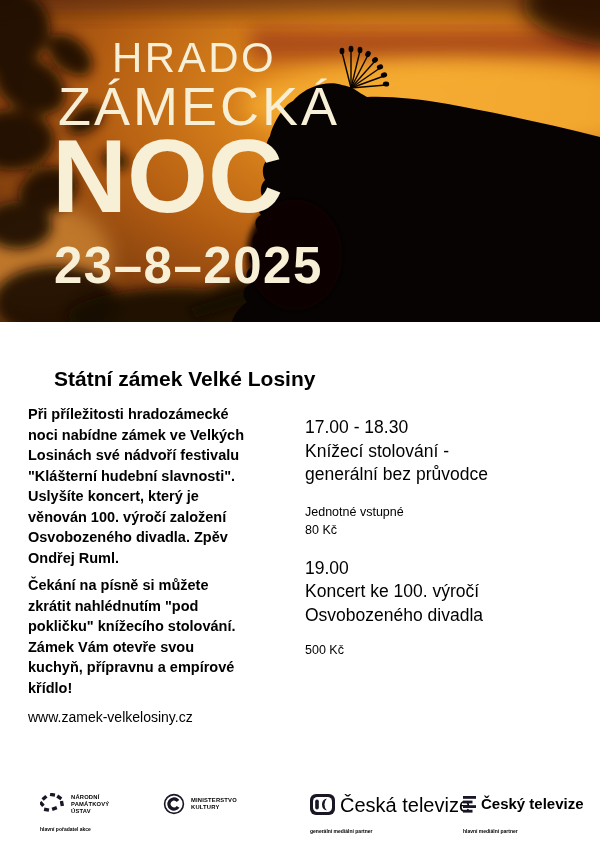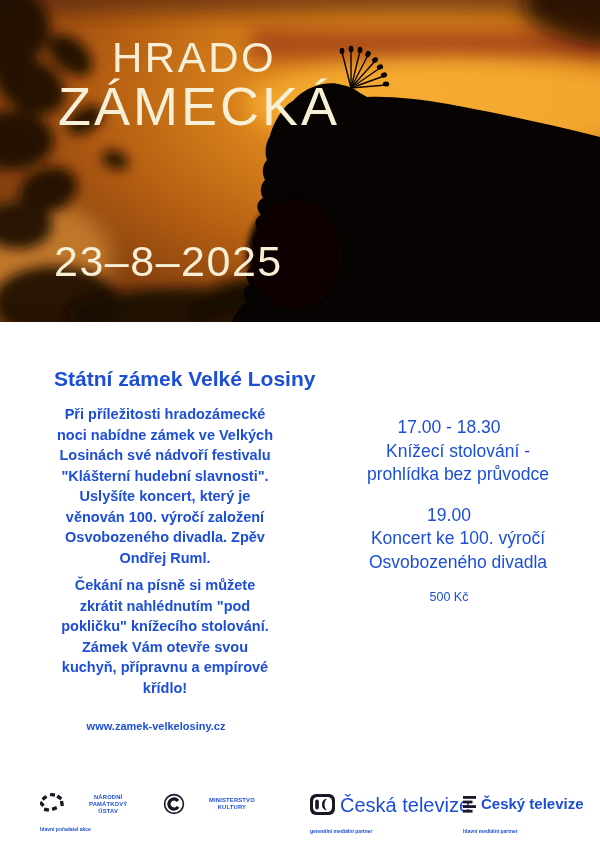--- a/index.html
+++ b/index.html
@@ -4,27 +4,27 @@
 <style>
   html,body{margin:0;padding:0;background:#ffffff;}
   body{font-family:"Liberation Sans",sans-serif;}
   .poster{position:relative;width:600px;height:851px;background:#ffffff;overflow:hidden;}
   .photo-wrap{position:absolute;left:0;top:0;width:600px;height:322px;}
   .photo-wrap svg{display:block;}
   .hero-text{position:absolute;color:#f7efd6;line-height:1;white-space:nowrap;}
   .hero-l1{left:112px;top:37px;font-size:42px;font-weight:400;letter-spacing:2.5px;}
   .hero-l2{left:58px;top:79px;font-size:54px;font-weight:400;letter-spacing:3px;}
   .hero-l3{left:52px;top:124px;font-size:104px;font-weight:bold;letter-spacing:0px;}
-  .hero-date{left:54px;top:240px;font-size:43px;font-weight:normal;letter-spacing:1.5px;}
-  .ink{color:#1d4ed8;text-align:center;}
+  .hero-date{left:54px;top:240px;font-size:51px;font-weight:bold;letter-spacing:1.5px;}
+  .ink{color:#000000;}
   .venue-heading{position:absolute;left:54px;top:367px;font-size:21px;font-weight:bold;white-space:nowrap;}
   .left-col{position:absolute;left:28px;top:404px;width:256px;font-size:14.5px;font-weight:bold;line-height:20.5px;}
-  .pre{white-space:pre-line;margin-left:18px;}
+  .pre{white-space:pre-line;}
   .para2{margin-top:7px;}
-  .website{margin-top:18px;font-size:11px;font-weight:bold;}
+  .website{margin-top:9px;font-size:14px;font-weight:normal;}
   .right-col{position:absolute;left:305px;top:416px;width:288px;font-weight:normal;}
   .event-head{font-size:17.5px;line-height:23.5px;}
   .price-block{margin-top:16px;font-size:12.5px;line-height:18.5px;}
   .event2{margin-top:17px;}
   .price2{margin-top:14px;}
   .footer{position:absolute;left:0;top:785px;width:600px;height:66px;}
   .logo-item{position:absolute;}
   .npu-icon{left:40px;top:8px;}
   .npu-text{left:71px;top:9px;font-size:5.8px;line-height:6.8px;font-weight:bold;letter-spacing:.2px;}
   .npu-role{left:40px;top:41px;font-size:5px;font-weight:bold;}
@@ -130,20 +130,21 @@
           C261,172 263,164 267,160
           C264,152 266,142 270,136
           C272,126 280,112 287,105
           C289,103 291,102 293,101 Z"></path>
         <ellipse cx="295" cy="255" rx="48" ry="56" fill="#070302" filter="url(#b3)"></ellipse>
       </g>
     </svg>
 
     <div class="hero-text hero-l1">HRADO</div>
     <div class="hero-text hero-l2">ZÁMECKÁ</div>
+    <div class="hero-text hero-l3">NOC</div>
     <div class="hero-text hero-date">23–8–2025</div>
   </div>
 
   <div class="venue-heading ink">Státní zámek Velké Losiny</div>
 
   <div class="left-col ink">
     <div class="pre">Při příležitosti hradozámecké
 noci nabídne zámek ve Velkých
 Losinách své nádvoří festivalu
 "Klášterní hudební slavnosti".
@@ -157,21 +158,25 @@
 Zámek Vám otevře svou
 kuchyň, přípravnu a empírové
 křídlo!</div>
     <div class="website">www.zamek-velkelosiny.cz</div>
   </div>
 
   <div class="right-col ink">
     <div>
       <div class="event-head">17.00 - 18.30</div>
       <div class="event-head pre">Knížecí stolování -
-prohlídka bez průvodce</div>
+generální bez průvodce</div>
+      <div class="price-block">
+        <div>Jednotné vstupné</div>
+        <div>80 Kč</div>
+      </div>
     </div>
     <div class="event2">
       <div class="event-head">19.00</div>
       <div class="event-head pre">Koncert ke 100. výročí
 Osvobozeného divadla</div>
       <div class="price-block price2">
         <div>500 Kč</div>
       </div>
     </div>
   </div>

